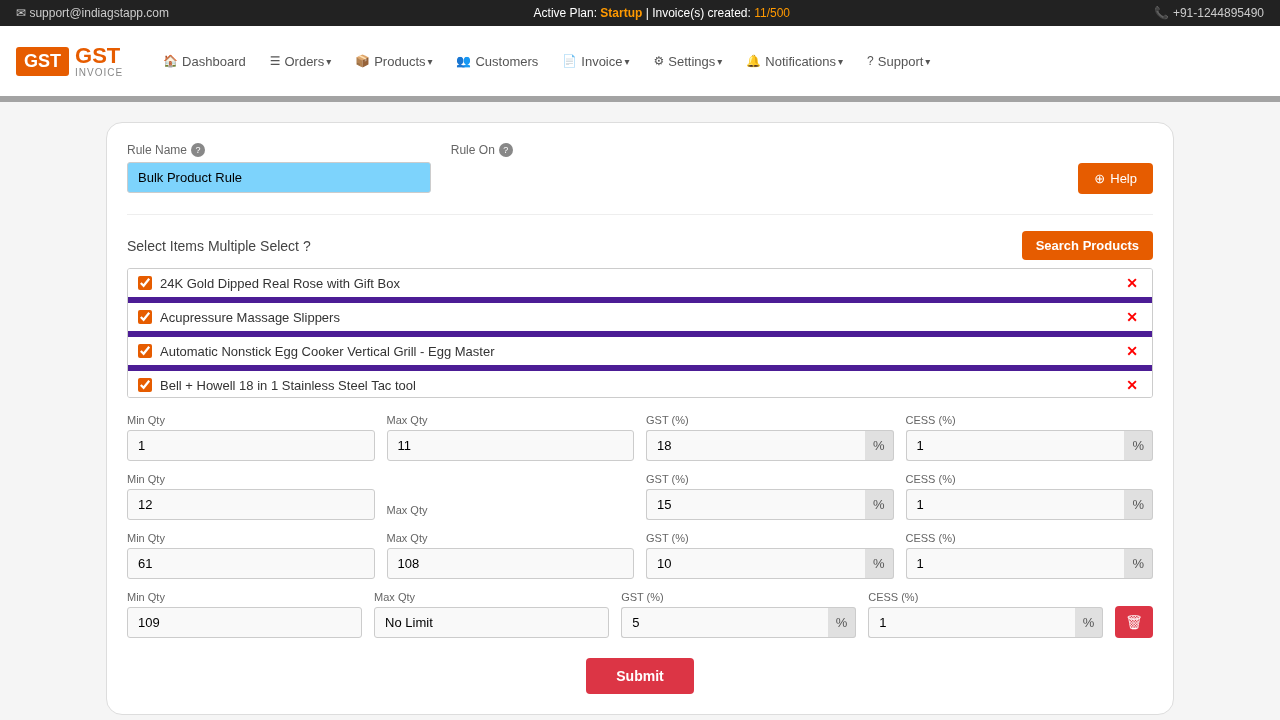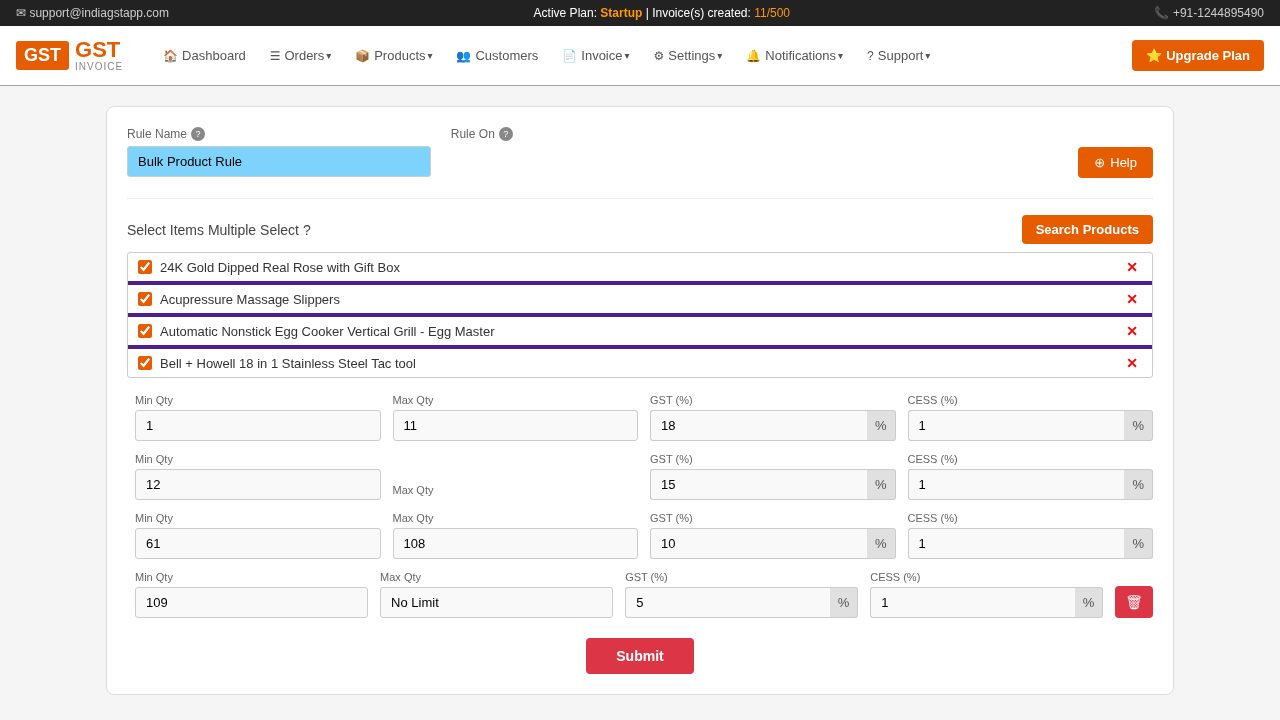--- a/index.html
+++ b/index.html
@@ -16,25 +16,25 @@
       font-size: 12px;
     }
     .active-plan { color: #fff; }
     .active-plan .plan-name { color: #f90; font-weight: bold; }
     .active-plan .invoice-count { color: #f90; }
     .phone { color: #ccc; }
 
     
     .nav {
       background: #fff;
-      border-bottom: 1px solid #a3a3a3;
+      border-bottom: 6px solid #a3a3a3;
       display: flex;
       align-items: center;
       padding: 0 16px;
-      height: 60px;
+      height: 76px;
     }
     .logo {
       display: flex;
       align-items: center;
       margin-right: 30px;
     }
     .logo-icon {
       background: #e65c00;
       color: #fff;
       font-weight: bold;
@@ -200,21 +200,21 @@
       background: #fff;
       max-height: 130px;
       overflow-y: scroll;
       position: relative;
     }
     .item-row {
       display: flex;
       align-items: center;
       justify-content: space-between;
       padding: 6px 10px;
-      border-bottom: 4px solid #4c1d95;
+      border-bottom: 6px solid #4c1d95;
     }
     .item-row:last-child { border-bottom: none; }
     .item-left {
       display: flex;
       align-items: center;
       gap: 8px;
     }
     .item-checkbox {
       width: 14px;
       height: 14px;
@@ -223,21 +223,21 @@
     .item-name { font-size: 13px; color: #333; }
     .item-remove {
       color: red;
       font-size: 14px;
       font-weight: bold;
       cursor: pointer;
       padding: 0 4px;
     }
 
     
-    .qty-range-section { margin-top: 4px; margin-left: 8px; }
+    .qty-range-section { margin-top: 4px; }
     .qty-row {
       display: flex;
       gap: 12px;
       align-items: flex-end;
       margin-bottom: 12px;
     }
     .qty-group {
       display: flex;
       flex-direction: column;
     }
@@ -309,21 +309,21 @@
       padding: 10px 30px;
       border-radius: 4px;
       cursor: pointer;
       font-size: 14px;
       font-weight: bold;
     }
 
     .content-card {
       background: #fff;
       border: 1px solid #ddd;
-      border-radius: 8px;
+      border-radius: 16px;
       padding: 20px;
     }
 
     .divider { height: 1px; background: #eee; margin: 16px 0; }
   </style>
 </head>
 <body>
 
 <div class="top-bar">
   <span>
@@ -380,21 +380,20 @@
     <a class="nav-item">
       <span class="nav-icon">🔔</span>
       <span>Notifications</span>
       <span class="caret">▾</span>
     </a>
     <a class="nav-item">
       <span class="nav-icon">?</span>
       <span>Support</span>
       <span class="caret">▾</span>
     </a>
-    <button class="upgrade-btn">⭐ Upgrade Plan</button>
   </div>
 </nav>
 
 <div class="main">
   <div class="content-card">
 
     <div class="form-row">
       <div class="form-group rule-name-group">
         <label>
           <span>Rule Name</span>

